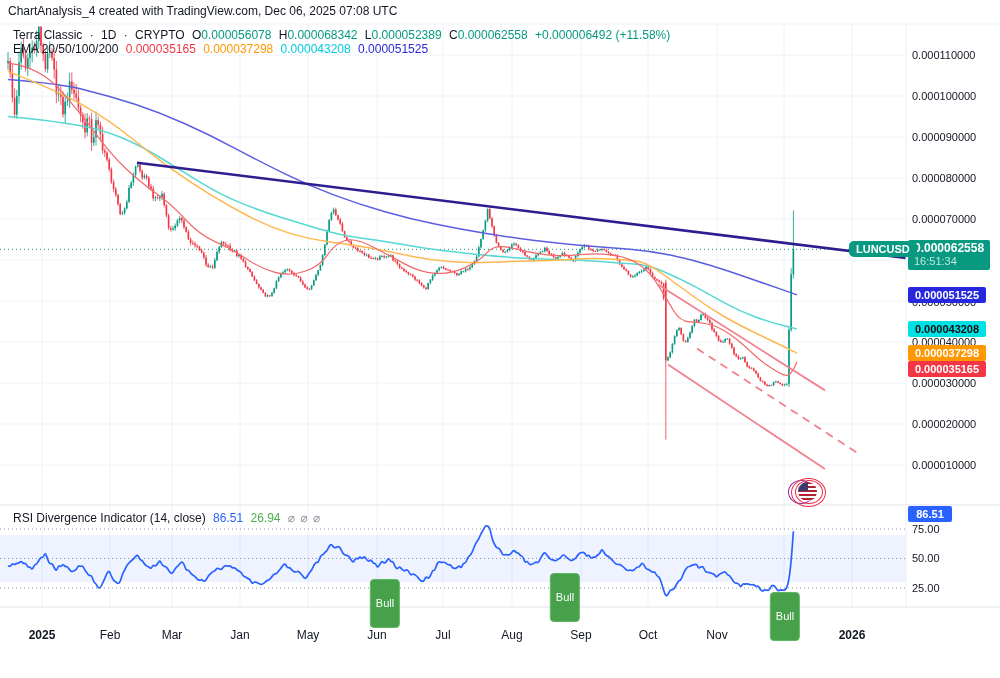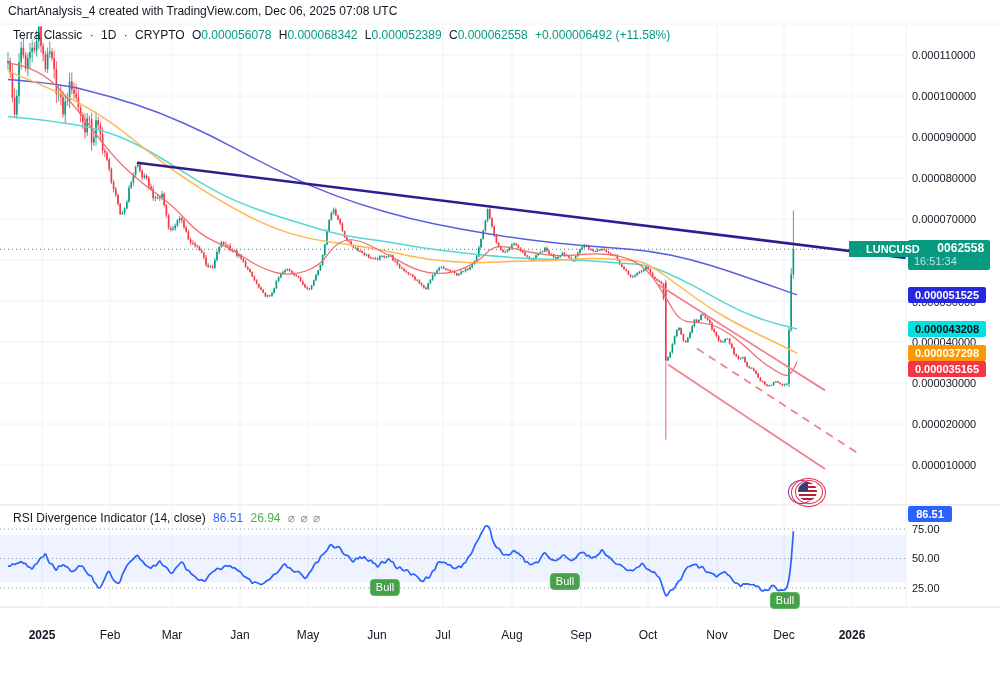--- a/index.html
+++ b/index.html
@@ -13,24 +13,24 @@
   .up{color:#089981;}
   .ema20{color:#f23645;} .ema50{color:#ff9800;} .ema100{color:#00cbe0;} .ema200{color:#2727de;}
   .rsi-val1{color:#2962ff;} .rsi-val2{color:#4caf50;}
   .eye{color:#9598a1;margin-right:2px !important;font-size:12px;cursor:pointer;}
   .axlabel{position:absolute;left:912px;font-size:11px;color:#131722;z-index:2;white-space:nowrap;}
   .rsilabel{position:absolute;left:912px;font-size:11px;color:#131722;z-index:2;}
   .badge{position:absolute;left:908px;width:78px;font-size:11px;font-weight:700;text-align:center;border-radius:2px;padding:2px 0;z-index:4;}
   .pricebox{position:absolute;left:908px;width:76px;background:#089981;color:#fff;border-radius:2px;text-align:left;padding:2px 0 3px 6px;z-index:5;}
   .pricebox .pb-price{font-size:12px;font-weight:700;line-height:13px;}
   .pricebox .pb-count{font-size:11px;line-height:12px;color:rgba(255,255,255,.75);}
-  .pill{position:absolute;background:#089981;color:#fff;font-size:11px;font-weight:700;border-radius:0;padding:2px 17px;z-index:5;}
+  .pill{position:absolute;background:#089981;color:#fff;font-size:11px;font-weight:700;border-radius:5px;padding:2px 7px;z-index:5;}
   .tlabel{position:absolute;top:628px;transform:translateX(-50%);font-size:12px;color:#131722;z-index:2;}
   .tlabel.bold{font-weight:700;}
-  .bull{position:absolute;transform:translate(-50%,0);background:#47a14b;border:1px solid #5db761;color:#fff;font-size:11px;border-radius:4px;padding:0 5px;line-height:15px;z-index:4;}
+  .bull{position:absolute;transform:translate(-50%,0);background:#47a14b;border:1px solid #5db761;color:#fff;font-size:11px;border-radius:4px;padding:16px 5px;line-height:15px;z-index:4;}
   .rsibadge{position:absolute;left:908px;width:44px;background:#2962ff;color:#fff;font-size:11px;font-weight:700;text-align:center;border-radius:2px;padding:2px 0;z-index:4;}
   .flag-wrap{position:absolute;left:786px;top:476px;width:42px;height:32px;z-index:5;}
   .flag-ellipse{position:absolute;border-radius:50%;}
   .flag-circle{position:absolute;left:12px;top:6px;width:19px;height:19px;border-radius:50%;overflow:hidden;background:repeating-linear-gradient(#b22234 0 2px,#ffffff 2px 4px);}
   .flag-canton{position:absolute;left:0;top:0;width:10px;height:9px;background:#3c3b6e;}
   .tv-logo{position:absolute;left:12px;top:640px;display:flex;align-items:center;z-index:6;}
   .tv-logo-text{font-size:20px;font-weight:700;color:#131722;letter-spacing:-0.4px;margin-left:7px;}
 </style>
 </head>
 <body>
@@ -814,20 +814,27 @@
     <span>1D</span>
     <span class="l-sep">·</span>
     <span>CRYPTO</span>
     <span class="ohlc-label">O</span><span class="up">0.000056078</span>
     <span class="ohlc-label">H</span><span class="up">0.000068342</span>
     <span class="ohlc-label">L</span><span class="up">0.000052389</span>
     <span class="ohlc-label">C</span><span class="up">0.000062558</span>
     <span class="up">+0.000006492 (+11.58%)</span>
   </div>
 
+  <div class="legend" style="top:42px;">
+    <span>EMA 20/50/100/200</span>
+    <span class="ema20">0.000035165</span>
+    <span class="ema50">0.000037298</span>
+    <span class="ema100">0.000043208</span>
+    <span class="ema200">0.000051525</span>
+  </div>
 
   <div class="legend" style="top:511px;text-align:center;">
     <span>RSI Divergence Indicator (14, close)</span>
     <span class="rsi-val1">86.51</span>
     <span class="rsi-val2">26.94</span>
     <span class="eye">⌀</span>
     <span class="eye">⌀</span>
     <span class="eye">⌀</span>
   </div>
 

